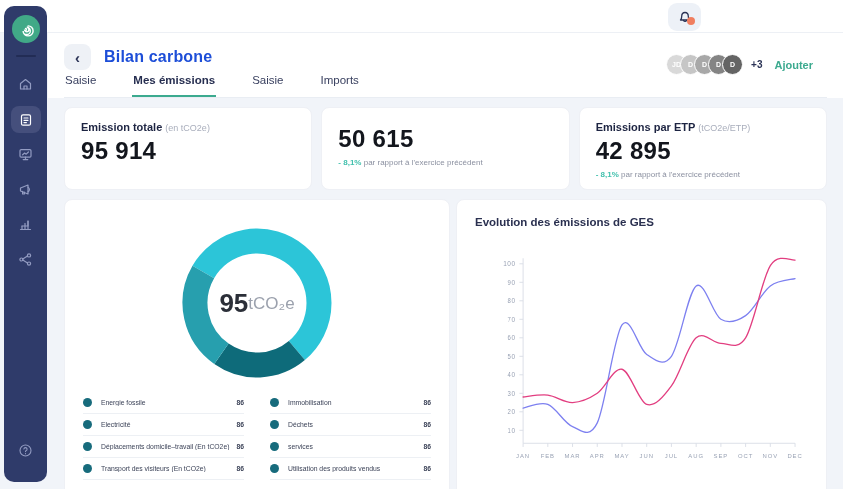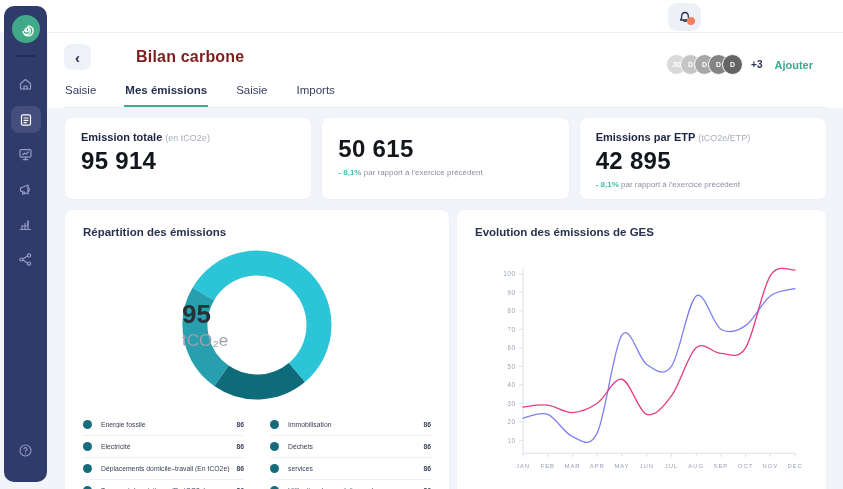--- a/index.html
+++ b/index.html
@@ -23,22 +23,22 @@
   .nav-item { width:30px; height:27px; border-radius:8px; display:flex; align-items:center; justify-content:center; margin-bottom:8px; cursor:pointer; }
   .nav-item svg { stroke:#939cc2; }
   .nav-item.active { background:#454f7c; }
   .nav-item.active svg { stroke:#ffffff; }
   .help-item { margin-top:auto; cursor:pointer; }
   
   .main { position:absolute; left:48px; top:33px; width:795px; height:456px; }
   .header { background:#fff; padding:11px 16px 0; position:relative; }
   .title-row { display:flex; align-items:center; gap:13px; }
   .back-btn { width:27px; height:26px; border-radius:8px; background:#eef1f6; border:none; font-size:15px; font-weight:bold; color:#2b3356; cursor:pointer; line-height:1; }
-  .page-title { font-size:16px; font-weight:bold; color:#7f1d1d; letter-spacing:.2px;margin-left:32px; }
-  .tabs { display:flex; gap:27px; margin-top:10px; border-bottom:1px solid #e9edf3; }
+  .page-title { font-size:16px; font-weight:bold; color:#1d4ed8; letter-spacing:.2px; }
+  .tabs { display:flex; gap:35px; border-bottom:1px solid #e9edf3; }
   .tab { font-size:11.5px; color:#3a4160; padding:4px 1px 9px; cursor:pointer; border-bottom:2px solid transparent; }
   .tab.active { font-weight:bold; color:#262e50; border-bottom-color:#3caa8f; }
   .people { position:absolute; right:30px; top:21px; display:flex; align-items:center; }
   .avatar { width:21px; height:21px; border-radius:50%; display:flex; align-items:center; justify-content:center;
             font-size:7px; font-weight:bold; color:#fff; margin-left:-7px; border:1px solid #fff; cursor:pointer; }
   .avatar:first-child { margin-left:0; }
   .more-count { font-size:10px; font-weight:bold; color:#2b3356; margin:0 12px 0 8px; }
   .add-link { font-size:11px; font-weight:bold; color:#3caa8f; cursor:pointer; }
   
   .content { background:#f1f4f9; padding:9px 16px 0; }
@@ -49,21 +49,21 @@
   .stat-value { font-size:24px; font-weight:bold; color:#13161d; margin-top:4px; letter-spacing:.3px; }
   .stat-delta-row { font-size:8px; color:#8b90a0; margin-top:5px; }
   .stat-delta { font-weight:bold; }
   .charts-row { display:flex; gap:6px; margin-top:9px; height:340px; }
   .chart-card { background:#fff; border:1px solid #eef0f5; border-radius:8px; padding:16px 18px; }
   .chart-card.left { width:386px; }
   .chart-card.right { flex:1; }
   .chart-title { font-size:11.5px; font-weight:600; color:#2a3050; }
   
   .donut-wrap { position:relative; width:150px; height:150px; margin:12px auto 14px; }
-  .donut-center { position:absolute; inset:0; display:flex; flex-direction:column; align-items:flex-start; justify-content:center; }
+  .donut-center { position:absolute; inset:0; display:flex; flex-direction:row; align-items:center; justify-content:center; }
   .donut-value { font-size:26px; font-weight:bold; color:#2b2f38; }
   .donut-unit { font-size:17px; color:#9ba1ad; margin-top:1px; }
   
   .legend-grid { display:grid; grid-template-columns:1fr 1fr; column-gap:26px; }
   .legend-row { display:flex; align-items:center; height:22px; border-bottom:1px solid #edf0f4; }
   .legend-bullet { width:9px; height:9px; border-radius:50%; flex:0 0 9px; margin-right:9px; }
   .legend-label { flex:1; font-size:6.8px; color:#3c4358; white-space:nowrap; overflow:hidden; }
   .legend-value { font-size:6.8px; color:#3c4358; font-weight:600; }
   
   .line-svg { display:block; width:100%; height:252px; margin-top:6px; }
@@ -179,21 +179,20 @@
       </div>
       <div class="stat-card">
         <div class="stat-title"><span>Emissions par ETP</span> <span class="stat-unit">(tCO2e/ETP)</span></div>
         <div class="stat-value">42 895</div>
         <div class="stat-delta-row"><span class="stat-delta" style="color: rgb(65, 192, 173);">- 8,1%</span> <span>par rapport à l'exercice précédent</span></div>
       </div>
     </div>
 
     <div class="charts-row">
       <div class="chart-card left">
-        <div class="chart-title">Répartition des émissions</div>
         <div class="donut-wrap">
           <svg id="donut-svg" width="150" height="150" viewBox="0 0 150 150">
               <path d="M21.306424965364805,43.99999999999999 A62,62 0 1 1 114.85283180056544,122.49475547337663" fill="none" stroke="#2cc5d8" stroke-width="25"></path>
               <path d="M114.85283180056544,122.49475547337663 A62,62 0 0 1 39.43826094623516,125.78742674591751" fill="none" stroke="#0e6b7a" stroke-width="25"></path>
               <path d="M39.43826094623516,125.78742674591751 A62,62 0 0 1 21.306424965364805,43.99999999999999" fill="none" stroke="#279fae" stroke-width="25"></path>
             </svg>
           <div class="donut-center">
             <div class="donut-value">95</div>
             <div class="donut-unit">tCO₂e</div>
           </div>

